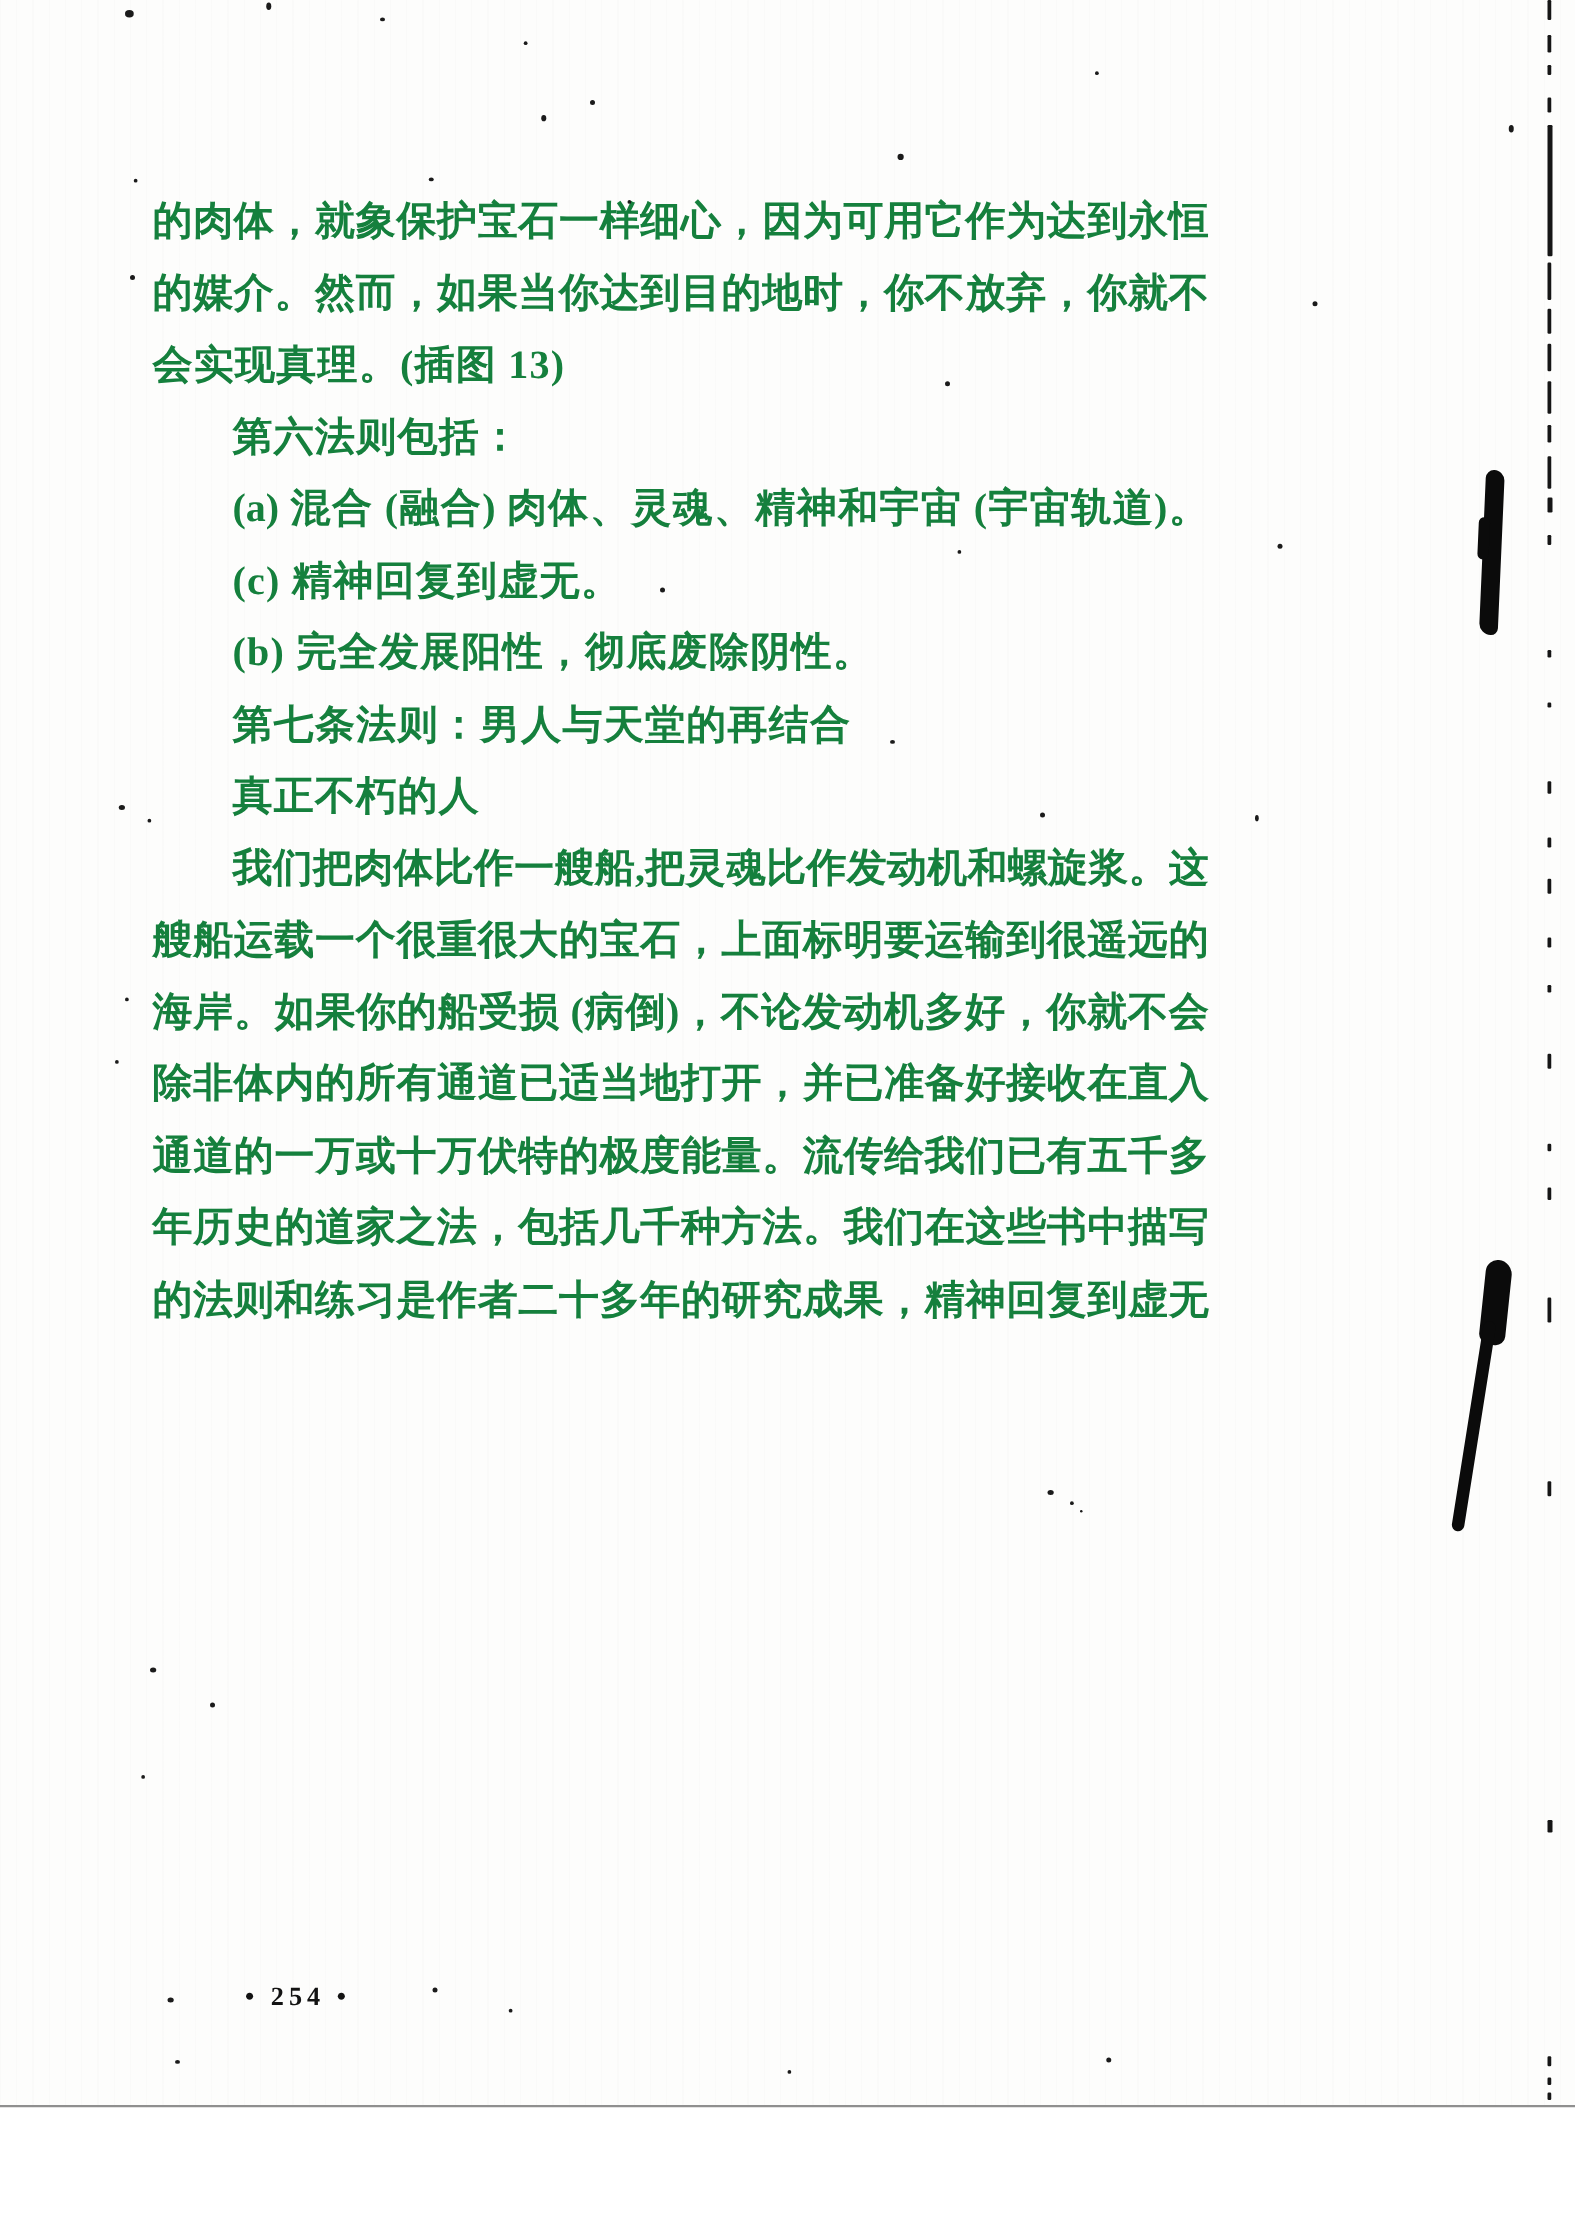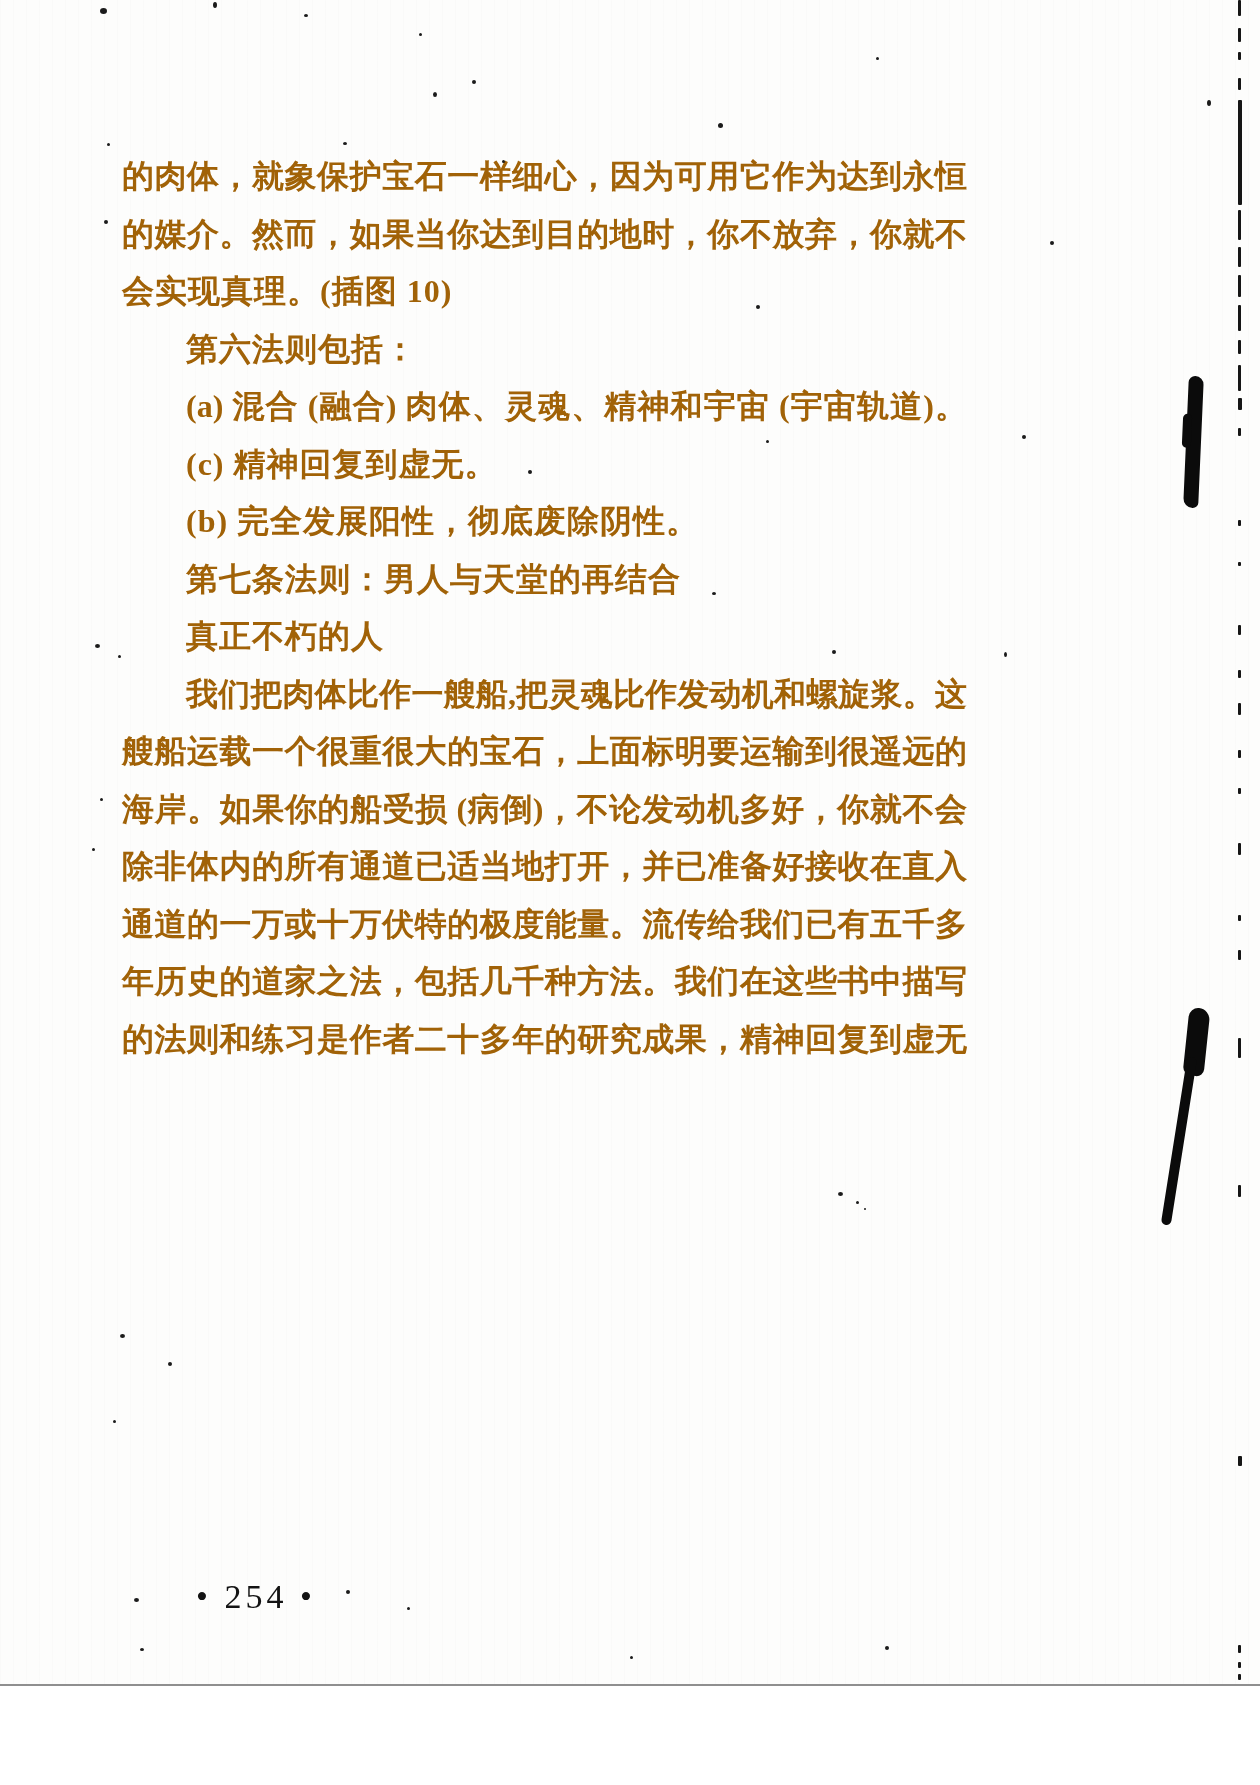--- a/index.html
+++ b/index.html
@@ -23,40 +23,40 @@
     position: absolute;
     left: 122px;
     top: 148px;
     width: 845px;
   }
   .line {
     height: 57.5px;
     line-height: 57.5px;
     font-size: 32px;
     font-weight: 700;
-    color: #a16207;
+    color: #15803d;
     letter-spacing: 1px;
     white-space: nowrap;
     text-rendering: optimizeLegibility;
   }
   .line.justify {
     white-space: normal;
     letter-spacing: 0;
     text-align: justify;
     text-align-last: justify;
   }
   .line.indent { padding-left: 64px; }
   .page-number {
     position: absolute;
     left: 196px;
     top: 1577px;
     height: 40px;
     line-height: 40px;
-    font-size: 34px;
-    font-weight: 400;
+    font-size: 21px;
+    font-weight: 700;
     letter-spacing: 4px;
     color: #131313;
   }
   
   .blob { position: absolute; background: #0b0b0b; }
   .blob-a {
     left: 1186px; top: 376px; width: 15px; height: 132px;
     border-radius: 7px 9px 6px 10px;
     transform: rotate(2.5deg);
   }
@@ -86,21 +86,21 @@
   }
 </style>
 </head>
 <body>
 
 <div class="scan">
 
   <div class="body-text" id="lines">
       <div class="line justify">的肉体，就象保护宝石一样细心，因为可用它作为达到永恒</div>
       <div class="line justify">的媒介。然而，如果当你达到目的地时，你不放弃，你就不</div>
-      <div class="line">会实现真理。(插图 10)</div>
+      <div class="line">会实现真理。(插图 13)</div>
       <div class="line indent">第六法则包括：</div>
       <div class="line indent justify">(a) 混合 (融合) 肉体、灵魂、精神和宇宙 (宇宙轨道)。</div>
       <div class="line indent">(c) 精神回复到虚无。</div>
       <div class="line indent">(b) 完全发展阳性，彻底废除阴性。</div>
       <div class="line indent">第七条法则：男人与天堂的再结合</div>
       <div class="line indent">真正不朽的人</div>
       <div class="line indent justify">我们把肉体比作一艘船,把灵魂比作发动机和螺旋浆。这</div>
       <div class="line justify">艘船运载一个很重很大的宝石，上面标明要运输到很遥远的</div>
       <div class="line justify">海岸。如果你的船受损 (病倒)，不论发动机多好，你就不会</div>
       <div class="line justify">除非体内的所有通道已适当地打开，并已准备好接收在直入</div>

